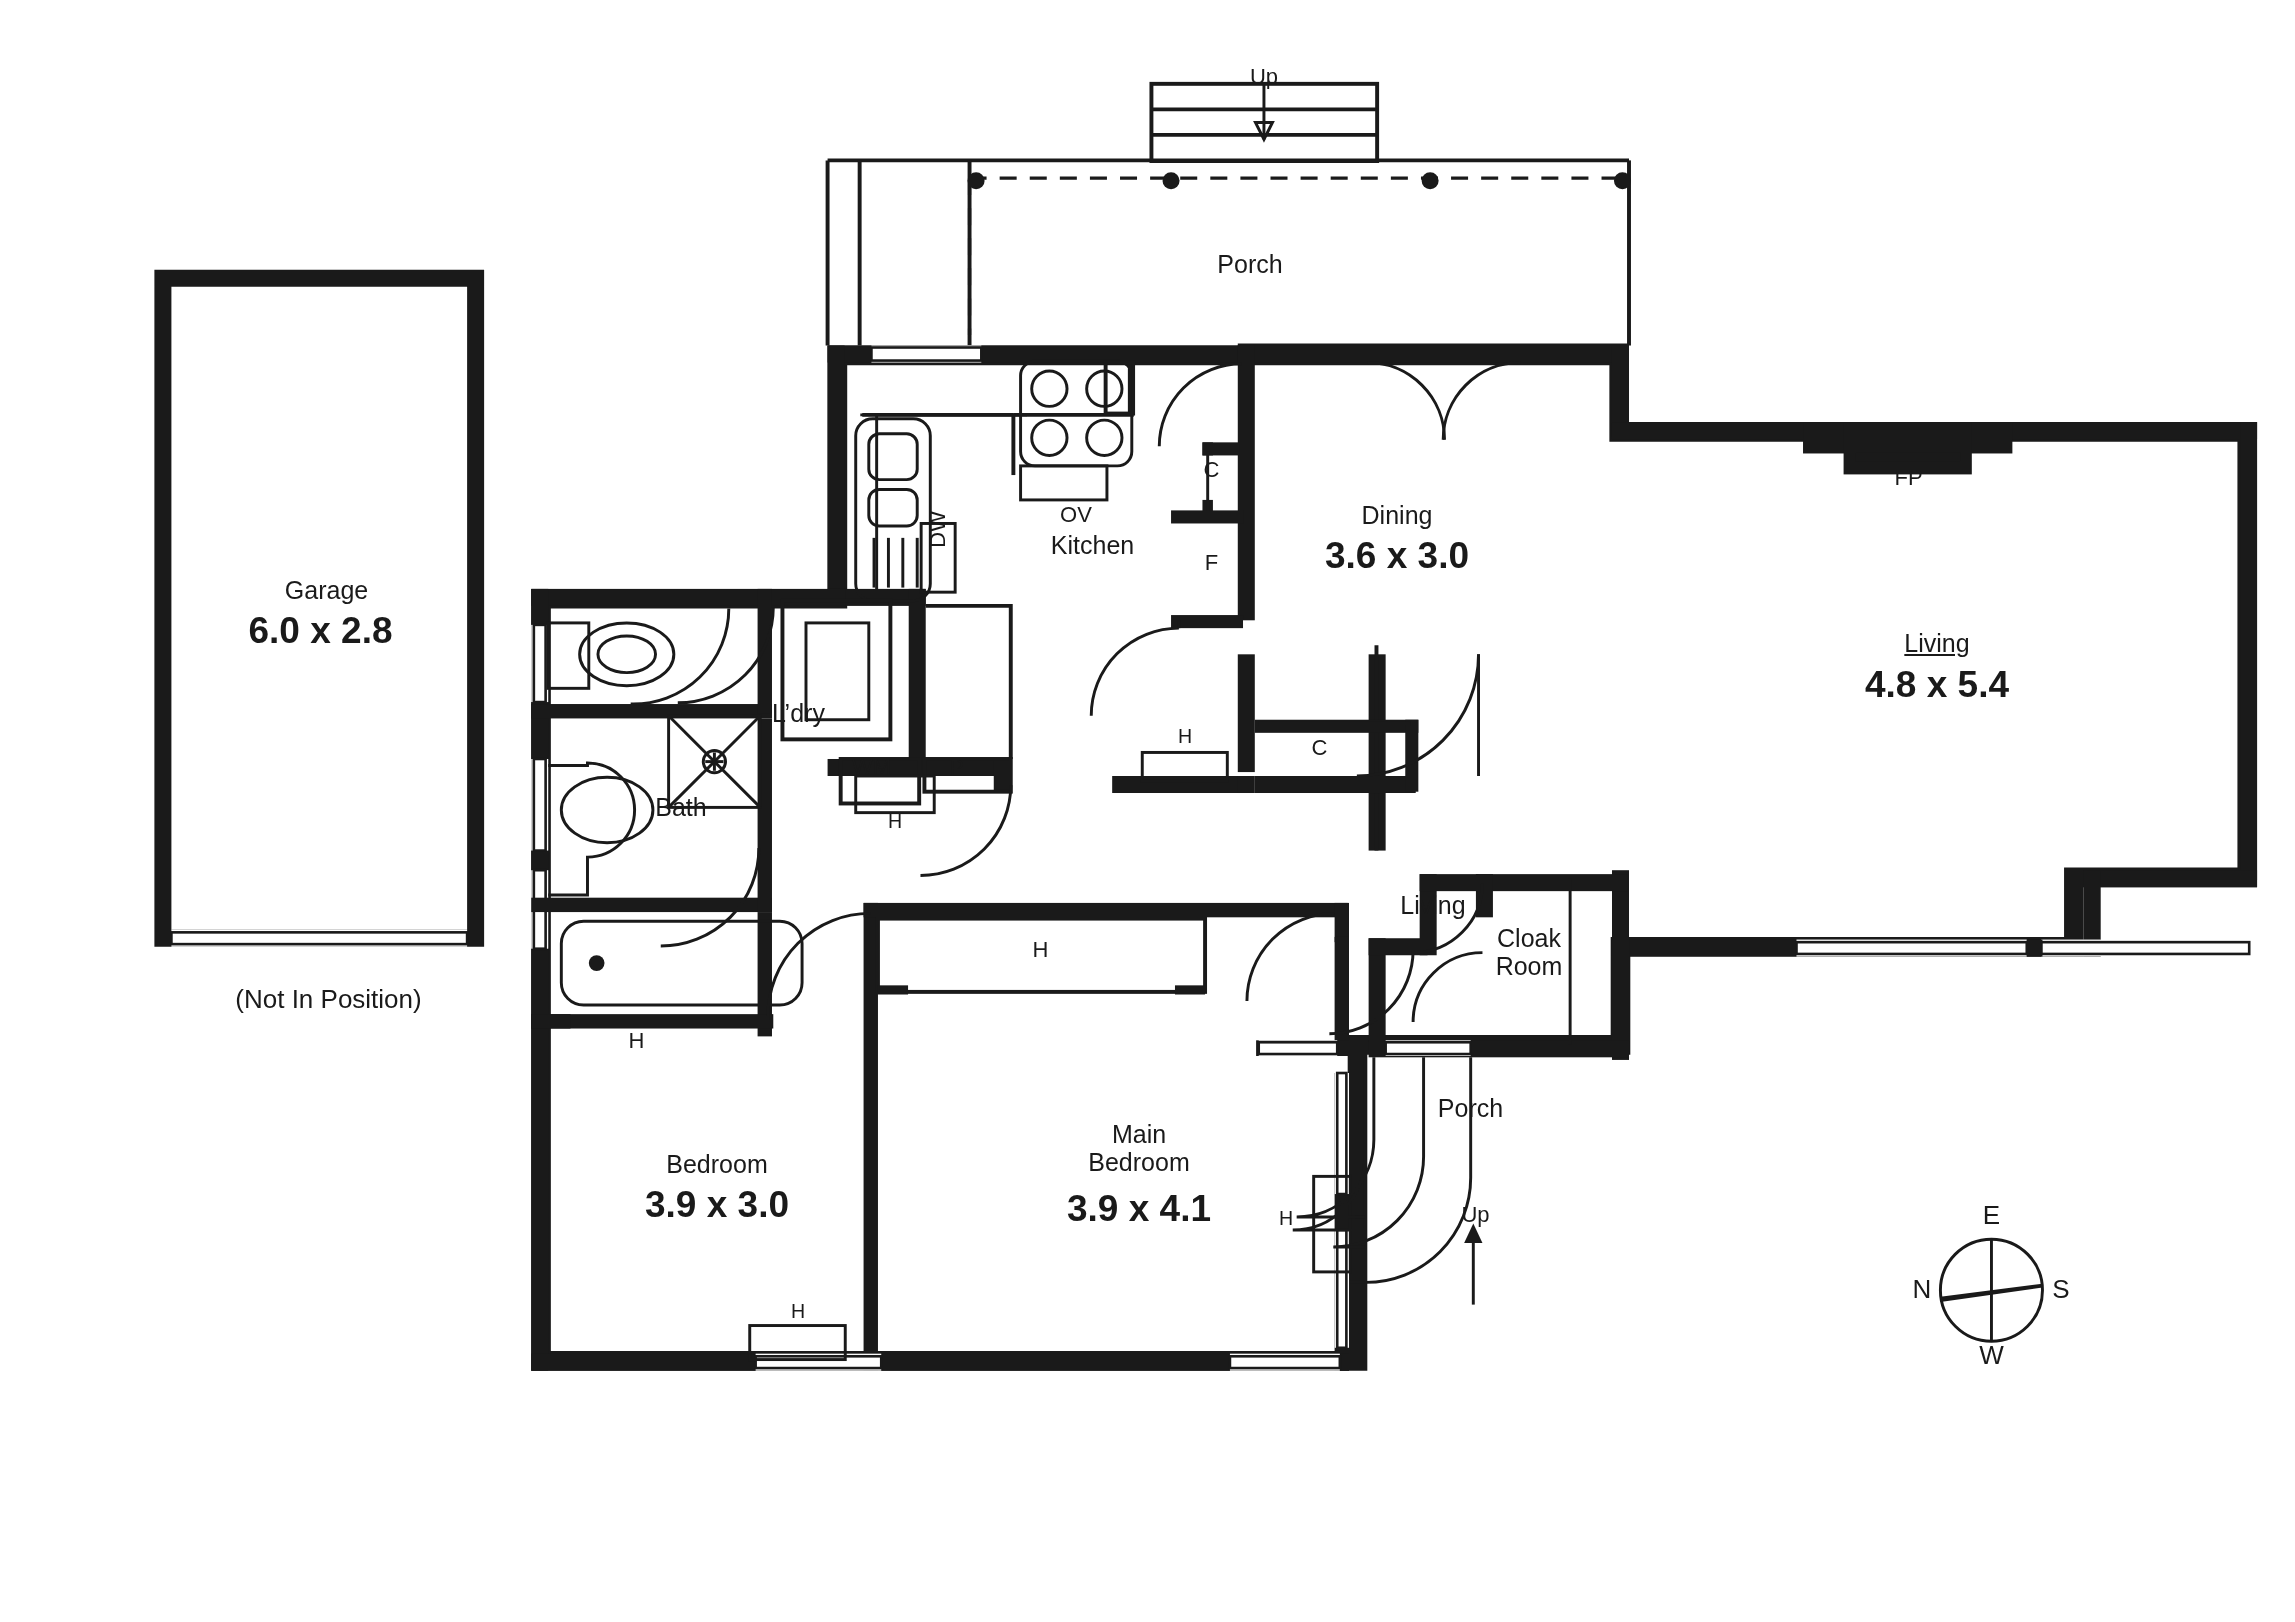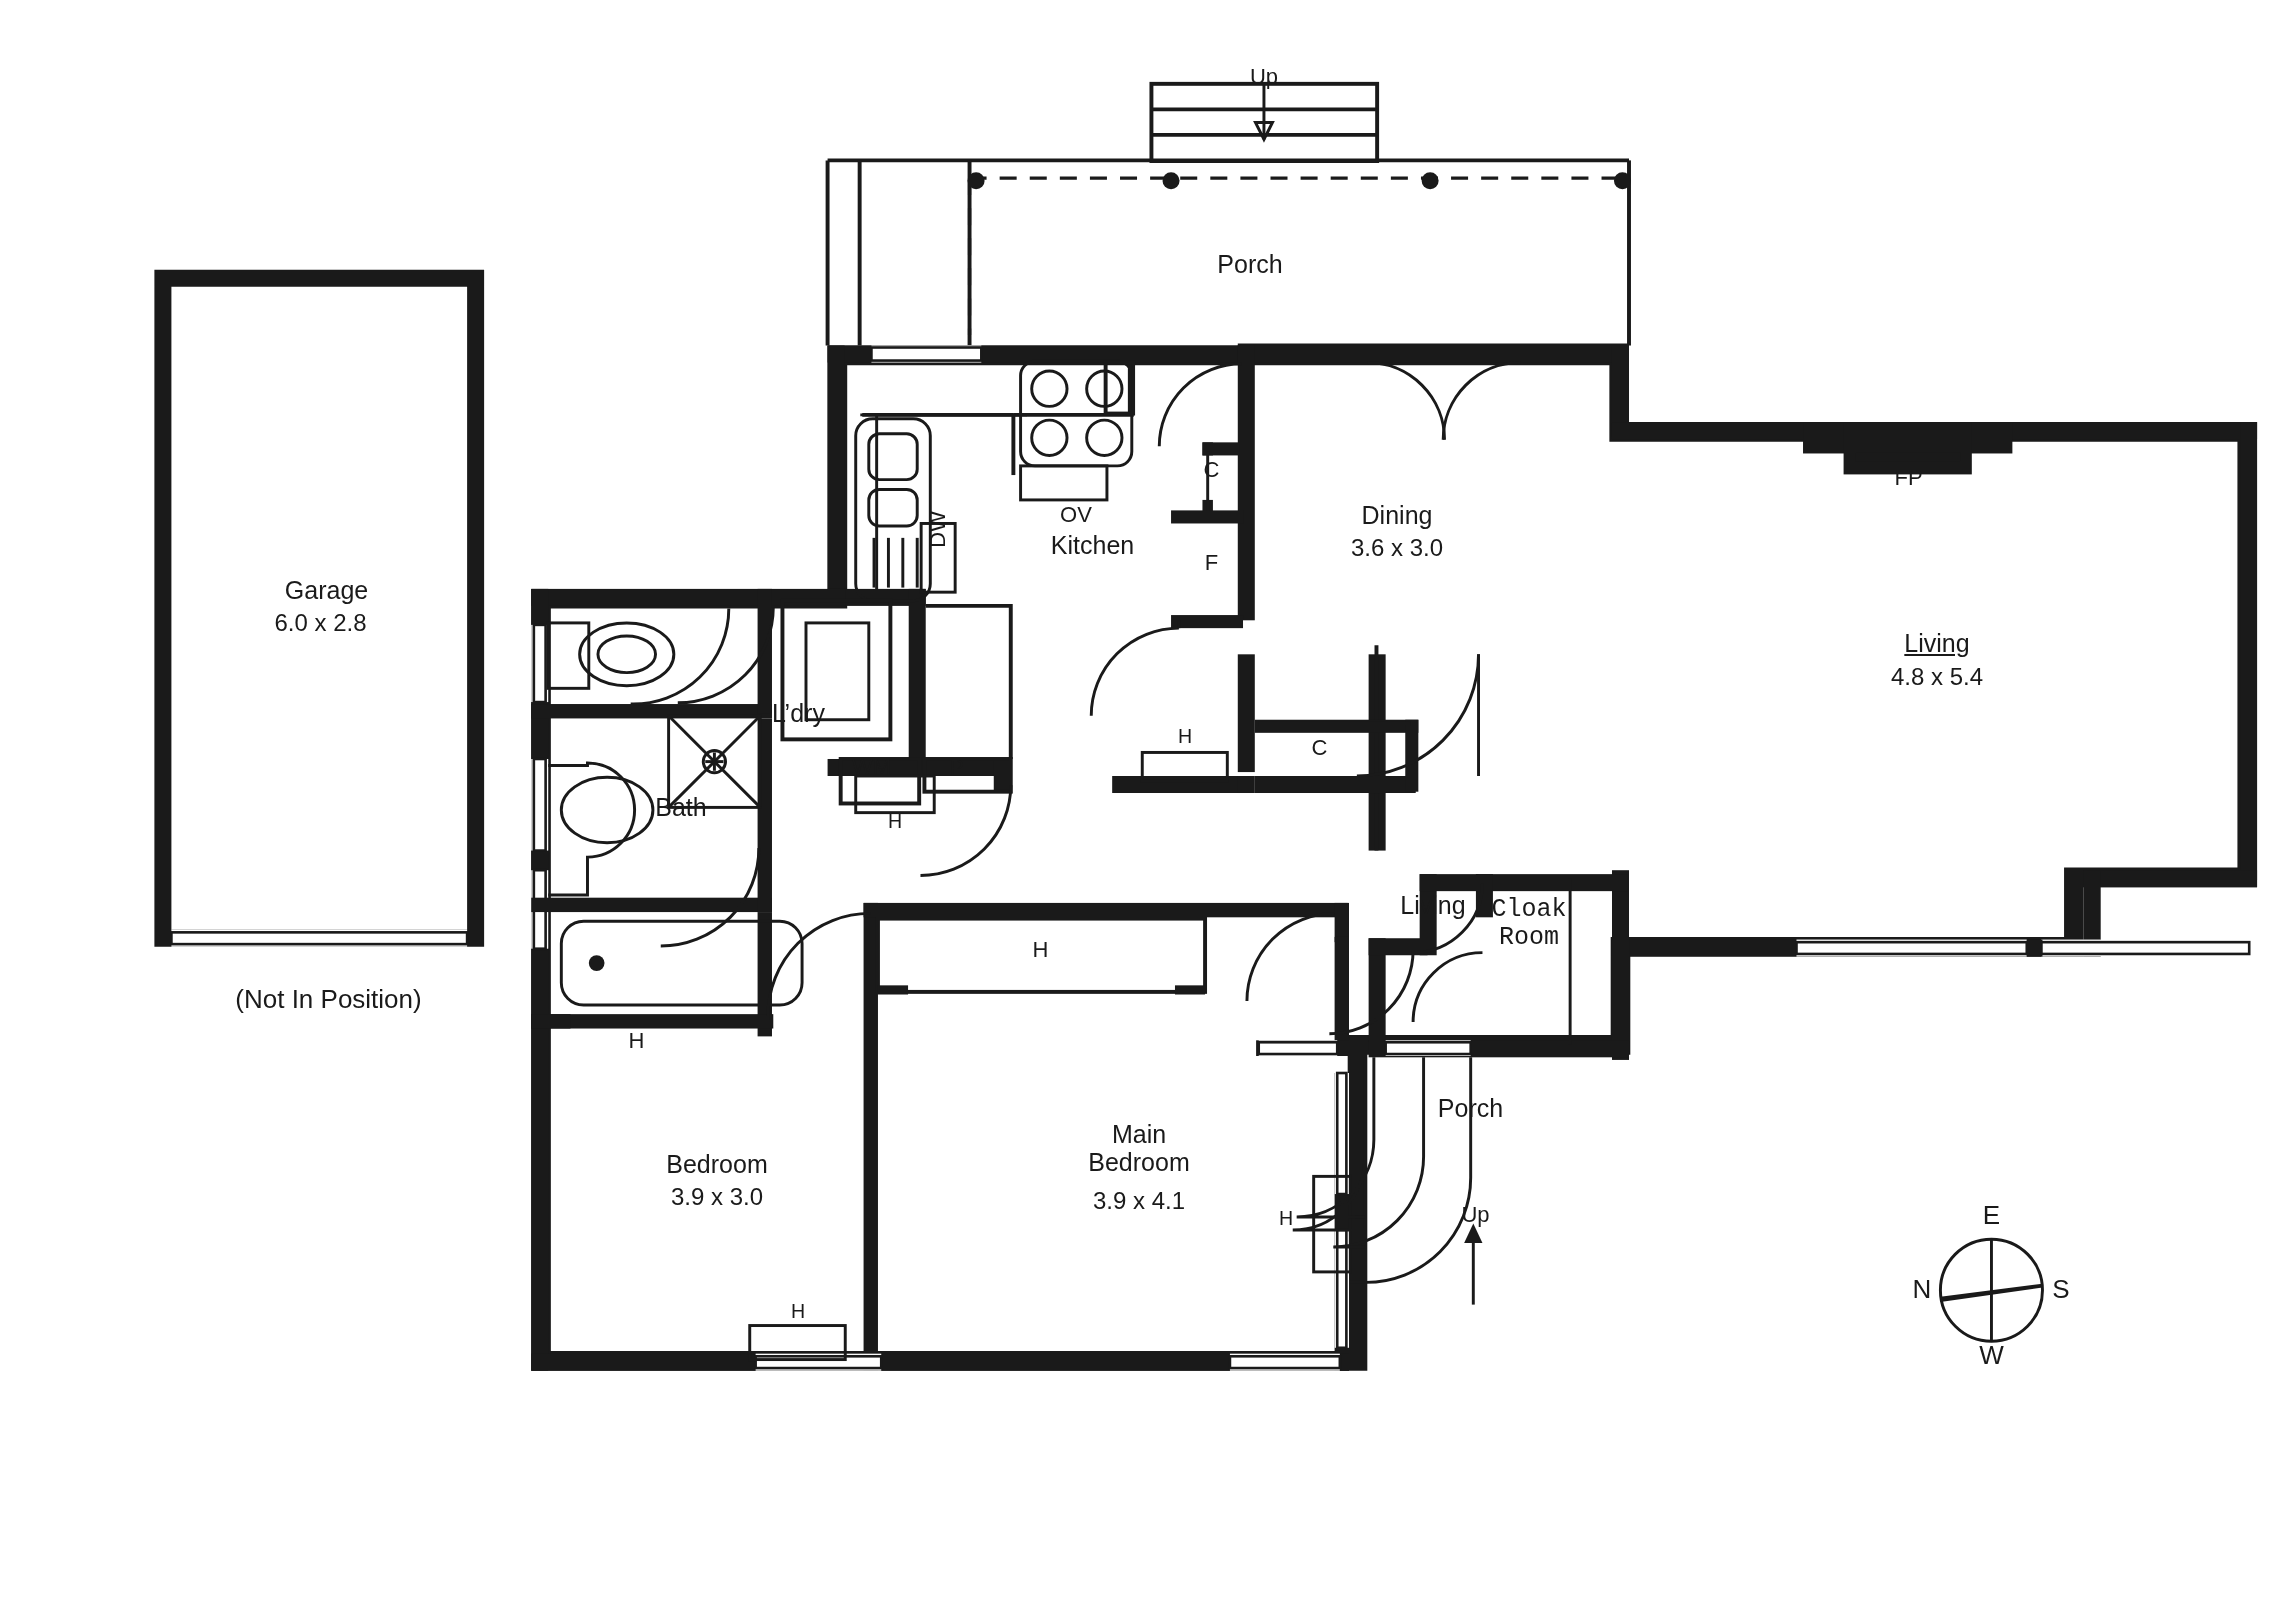--- a/index.html
+++ b/index.html
@@ -3,21 +3,21 @@
 <meta charset="utf-8">
 <title>Floor Plan</title>
 <style>
   html,body{margin:0;padding:0;background:#ffffff;}
   body{font-family:"Liberation Sans", sans-serif;}
   #stage{position:relative;width:2295px;height:1622px;background:#ffffff;overflow:hidden;}
   #plan{position:absolute;left:0;top:0;width:2295px;height:1622px;}
   .lbl{position:absolute;color:#1a1a1a;font-family:"Liberation Sans", sans-serif;
        text-align:center;white-space:pre;line-height:1.12;pointer-events:none;}
   .room-name{font-size:25px;}
-  .room-dim{font-size:24px;}
+  .room-dim{font-size:37px;font-weight:bold;}
   .small{font-size:22px;}
   .tiny{font-size:19.6px;}
   .note{font-size:26px;}
   .compass-lbl{font-size:26px;}
   .vert{transform:rotate(-90deg);transform-origin:center center;}
 </style>
 </head>
 <body>
 
 <div id="stage">
@@ -383,21 +383,21 @@
   <div class="lbl room-dim" style="left:609px;top:1184px;width:216px;">3.9 x 3.0</div>
   <div class="lbl tiny" style="left:775px;top:1301px;width:46px;">H</div>
 
   <div class="lbl room-name" style="left:1021px;top:1120px;width:236px;">Main
 Bedroom</div>
   <div class="lbl room-dim" style="left:1021px;top:1188px;width:236px;">3.9 x 4.1</div>
   <div class="lbl tiny" style="left:1263px;top:1208px;width:46px;">H</div>
 
   <div class="lbl room-name" style="left:1348px;top:891px;width:170px;">Living</div>
 
-  <div class="lbl room-name" style="left:1447px;top:896px;width:164px;font-family:Liberation Mono, monospace;">Cloak
+  <div class="lbl room-name" style="left:1447px;top:924px;width:164px;">Cloak
 Room</div>
 
   <div class="lbl room-name" style="left:1379px;top:1094px;width:183px;">Porch</div>
   <div class="lbl small" style="left:1433px;top:1203px;width:85px;">Up</div>
 
   <div class="lbl compass-lbl" style="left:1959px;top:1201px;width:65px;">E</div>
   <div class="lbl compass-lbl" style="left:1896px;top:1275px;width:52px;">N</div>
   <div class="lbl compass-lbl" style="left:2035px;top:1275px;width:52px;">S</div>
   <div class="lbl compass-lbl" style="left:1959px;top:1341px;width:65px;">W</div>
 

